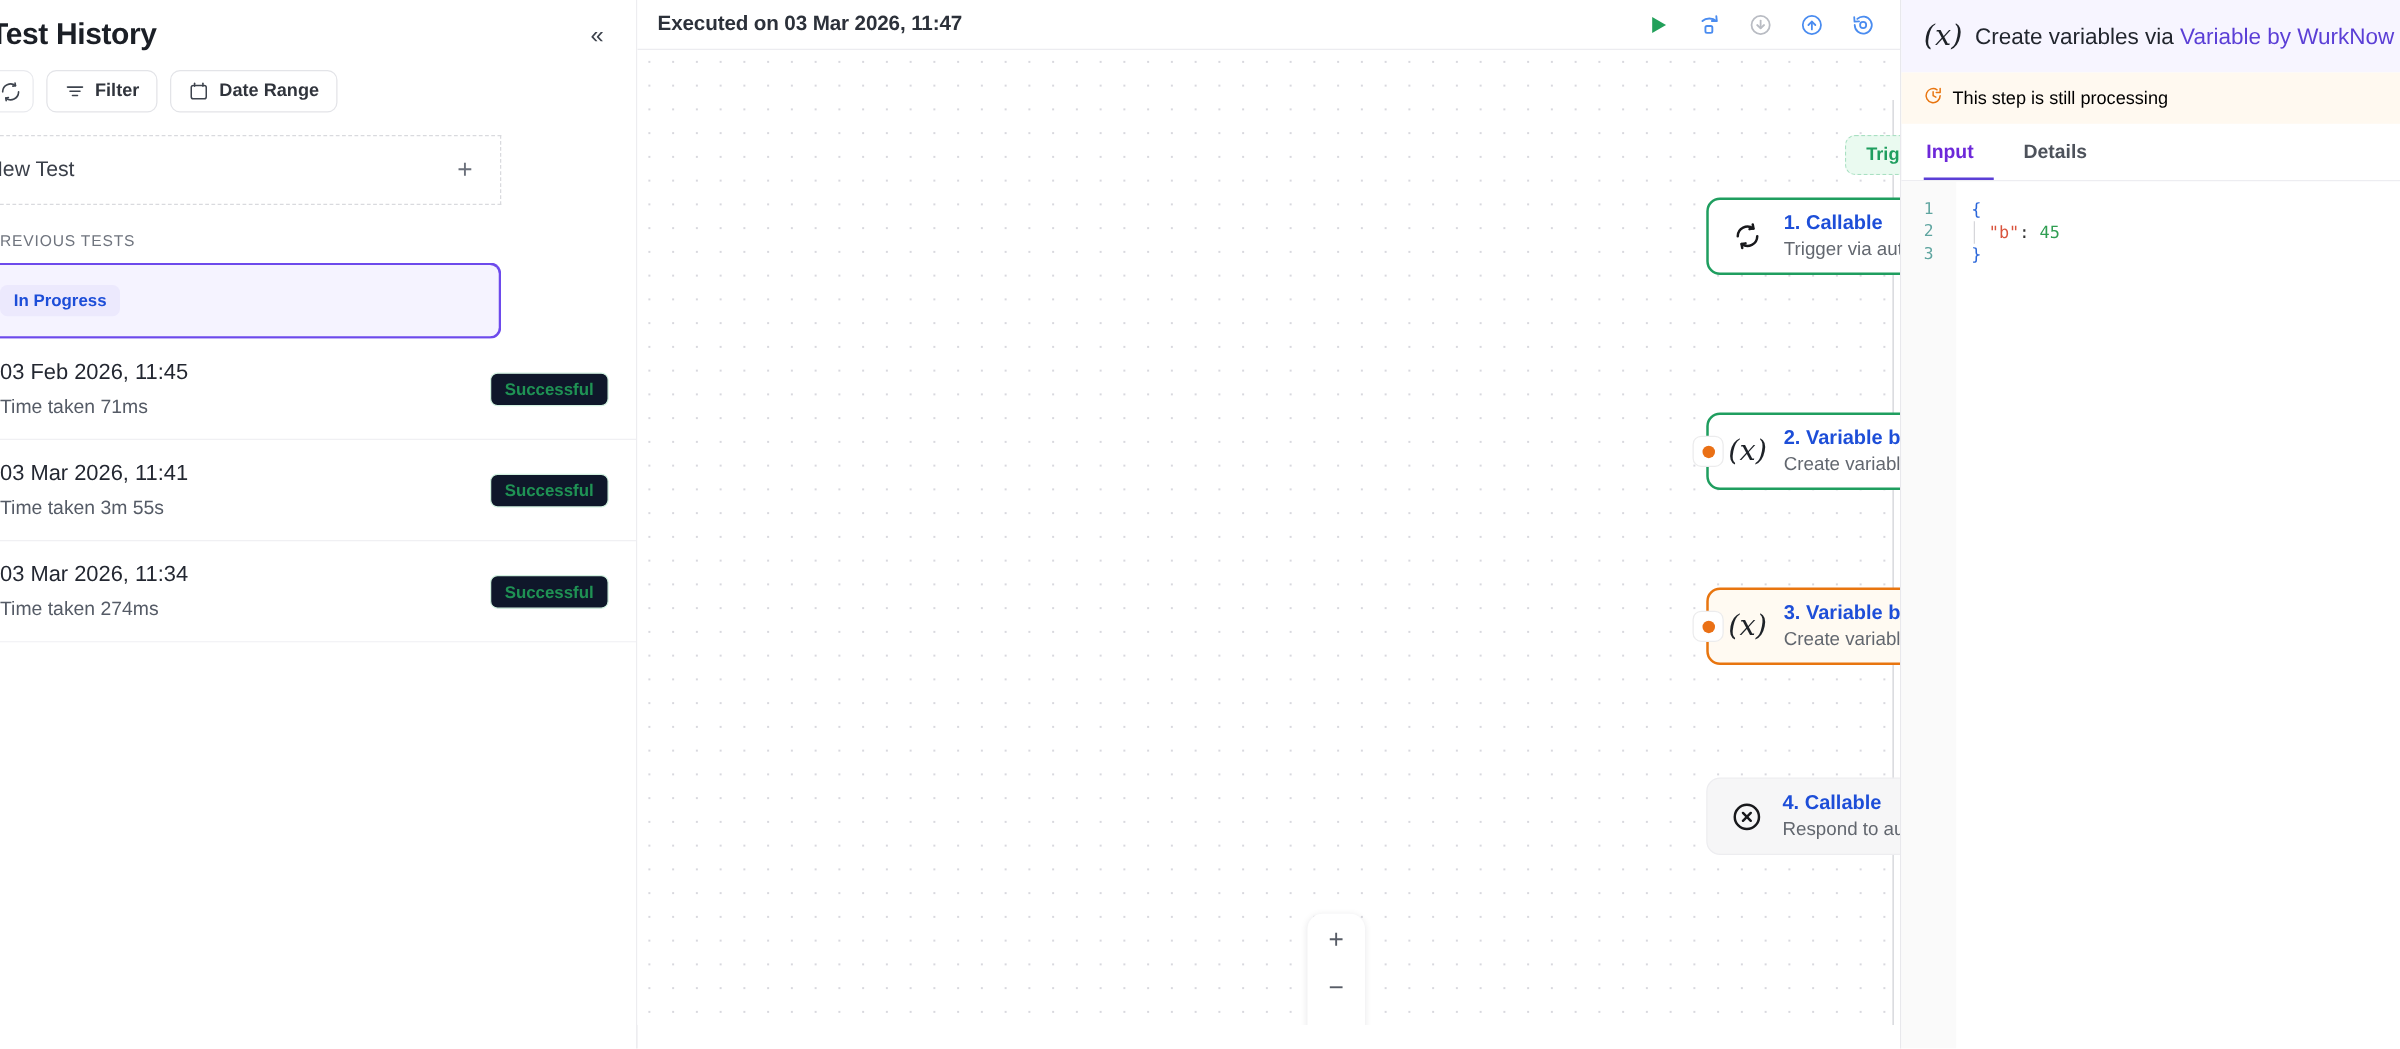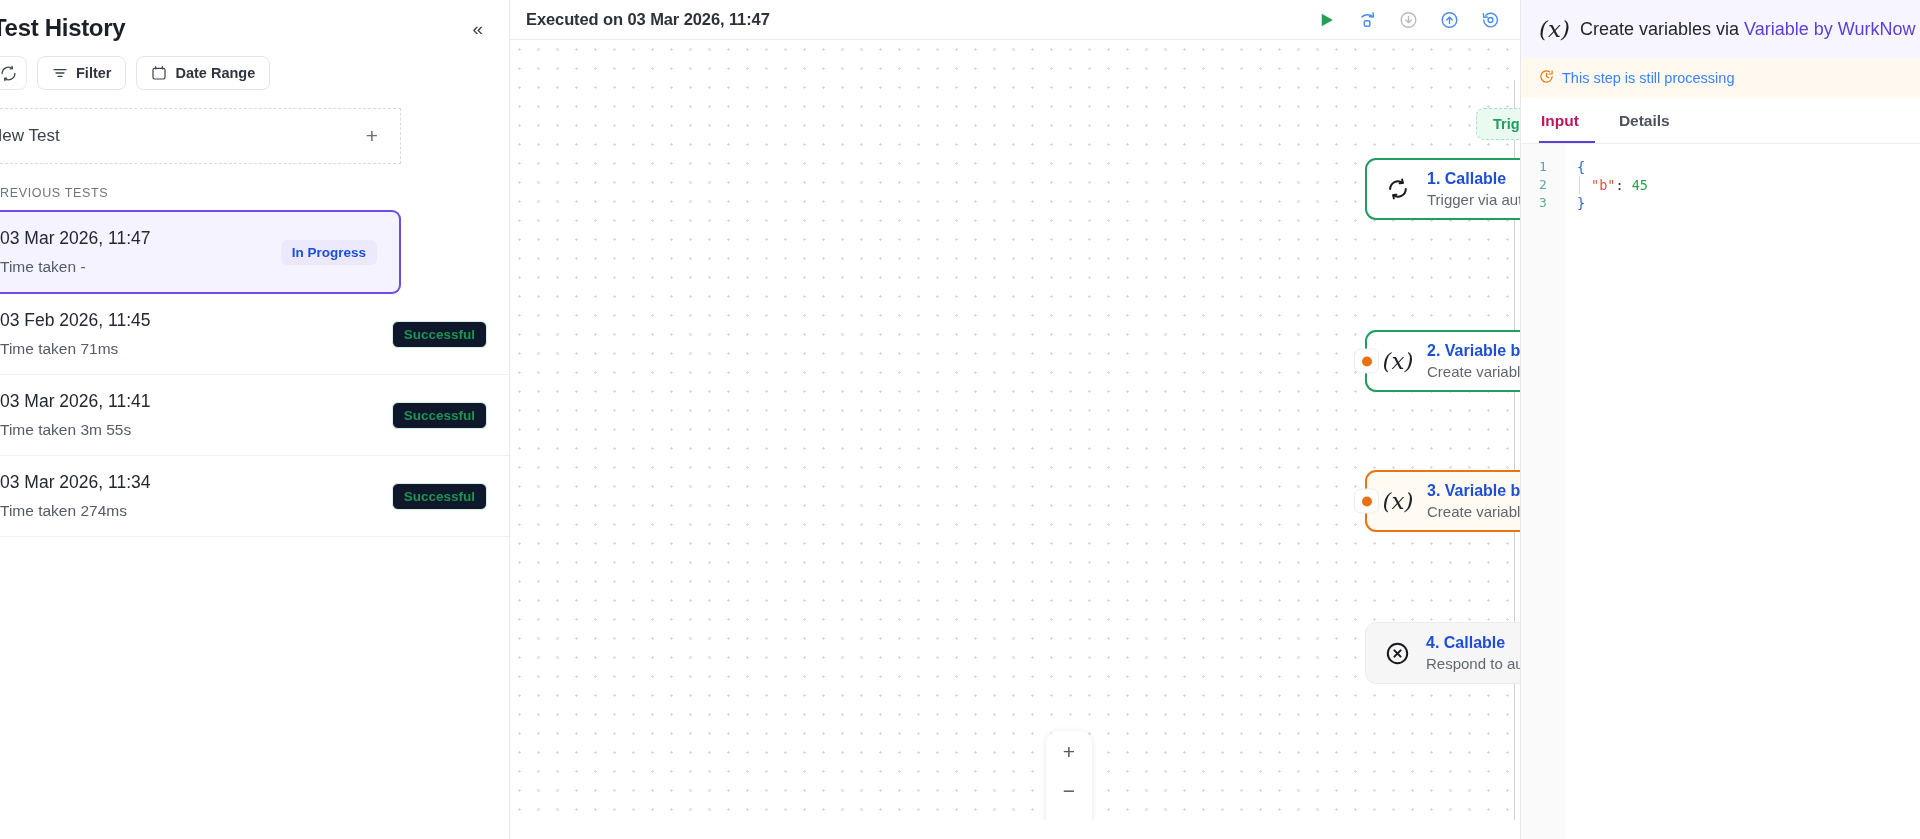--- a/index.html
+++ b/index.html
@@ -170,29 +170,29 @@
   .rp-head {
     background: #f7f5ff; padding: 16px 18px;
     display: flex; align-items: center; gap: 10px;
     white-space: nowrap;
   }
   .rp-title { font-size: 18px; color: #22262e; }
   .rp-title .link { color: #5b3fd6; }
   .rp-banner {
     background: #fff9f0; padding: 11px 18px;
     display: flex; align-items: center; gap: 8px;
-    font-size: 14.5px; color: #3b82f6;
+    font-size: 14.5px; color: #000000;
   }
   .rp-tabs { display: flex; gap: 0; padding: 0 18px; border-bottom: 1px solid #ededf1; }
   .rp-tab {
     font-size: 15.5px; font-weight: 600; color: #4d525b;
     padding: 14px 16px 11px 2px; margin-right: 22px; cursor: pointer;
     border-bottom: 2.5px solid transparent;
   }
-  .rp-tab.active { color: #be185d; border-bottom-color: #5b3fd6; }
+  .rp-tab.active { color: #6d28d9; border-bottom-color: #5b3fd6; }
 
   .code-area { display: flex; flex: 1 1 auto; font-family: "DejaVu Sans Mono", monospace; }
   .gutter {
     width: 44px; flex: 0 0 44px; background: #fafafa;
     padding-top: 14px; text-align: center;
     font-size: 13px; color: #5fa5a0; line-height: 18px;
   }
   .code-body {
     flex: 1 1 auto; padding: 14px 12px; font-size: 13.5px; line-height: 18px;
     position: relative;
@@ -249,24 +249,20 @@
 
     <div class="newtest-row">
       <span style="margin-left:-10px;">New Test</span>
       <span class="newtest-plus">+</span>
     </div>
 
     <div class="prev-label">PREVIOUS TESTS</div>
 
     <div class="test-list" id="test-list">
         <div class="test-item selected" style="padding-left: 0px;">
-          <div class="ti-left" style="margin-left: 0px;">
-            <div class="ti-date" style="margin-left: 0px;">03 Mar 2026, 11:47</div>
-            <div class="ti-time">Time taken -</div>
-          </div>
           <div class="badge inprogress">In Progress</div>
         </div>
         <div class="test-item" style="padding-left: 0px;">
           <div class="ti-left" style="margin-left: 0px;">
             <div class="ti-date" style="margin-left: 0px;">03 Feb 2026, 11:45</div>
             <div class="ti-time">Time taken 71ms</div>
           </div>
           <div class="badge successful">Successful</div>
         </div>
         <div class="test-item" style="padding-left: 0px;">

